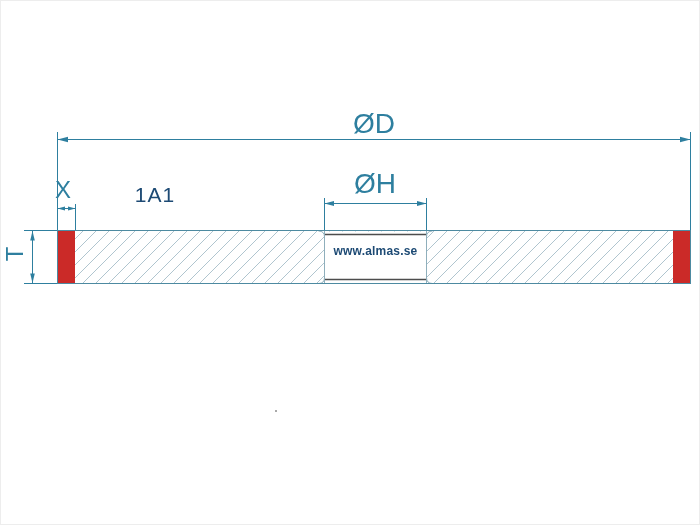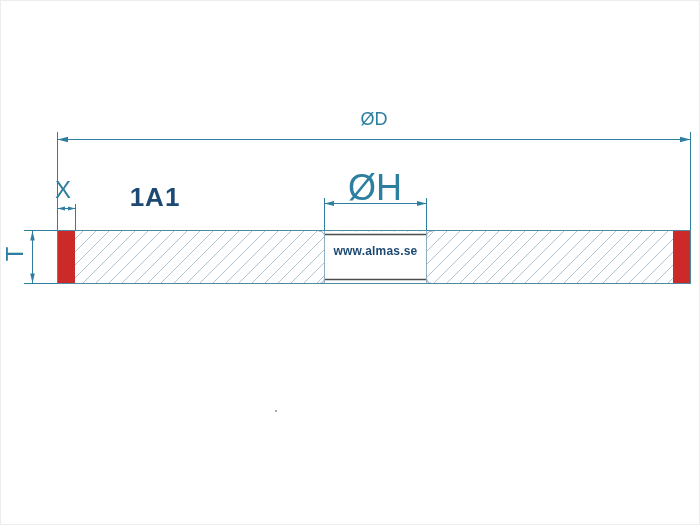--- a/index.html
+++ b/index.html
@@ -17,27 +17,27 @@
   .hatch-line   { stroke:var(--hatch,#b0c5cf); stroke-width:1; }
   .red-block    { fill:var(--abrasive_red,#cb2a28); stroke:none; }
   .hub-fill     { fill:#ffffff; stroke:none; }
   .hub-line     { stroke:var(--hub_line,#4d4d4d); stroke-width:1.4; fill:none; }
   .hub-wall     { stroke:var(--hub_wall,#8fafbc); stroke-width:1; fill:none; }
 
   .lbl {
     position:absolute; line-height:1; text-align:center;
     color:var(--dimension,#2e7f9f); white-space:nowrap;
   }
-  .lbl-od  { left:333px; top:109px; width:80px; font-size:18px; }
-  .lbl-oh  { left:334px; top:169px; width:80px; font-size:36px;text-align:center; }
+  .lbl-od  { left:333px; top:109px; width:80px; font-size:28px; }
+  .lbl-oh  { left:334px; top:169px; width:80px; font-size:28px;text-align:center; }
   .lbl-x   { left:42px;  top:177px; width:40px; font-size:24px; }
   .lbl-t   { left:2px;   top:241px; width:24px; height:24px; font-size:24px;
              transform:rotate(-90deg); transform-origin:center; }
   .lbl-type {
-    left:118px; top:183px; width:72px; font-size:26px; font-weight:bold;
+    left:118px; top:183px; width:72px; font-size:21px; font-weight:normal;
     color:var(--navy,#1d4a74); letter-spacing:1px;
   }
   .lbl-site {
     left:323px; top:244px; width:103px; font-size:12px; font-weight:bold;
     color:var(--navy,#1d4a74); letter-spacing:0.2px;
   }
   .artifact-dot {
     position:absolute; left:274px; top:409px; width:2px; height:2px;
     background:var(--artifact,#a9a9a9);
   }

